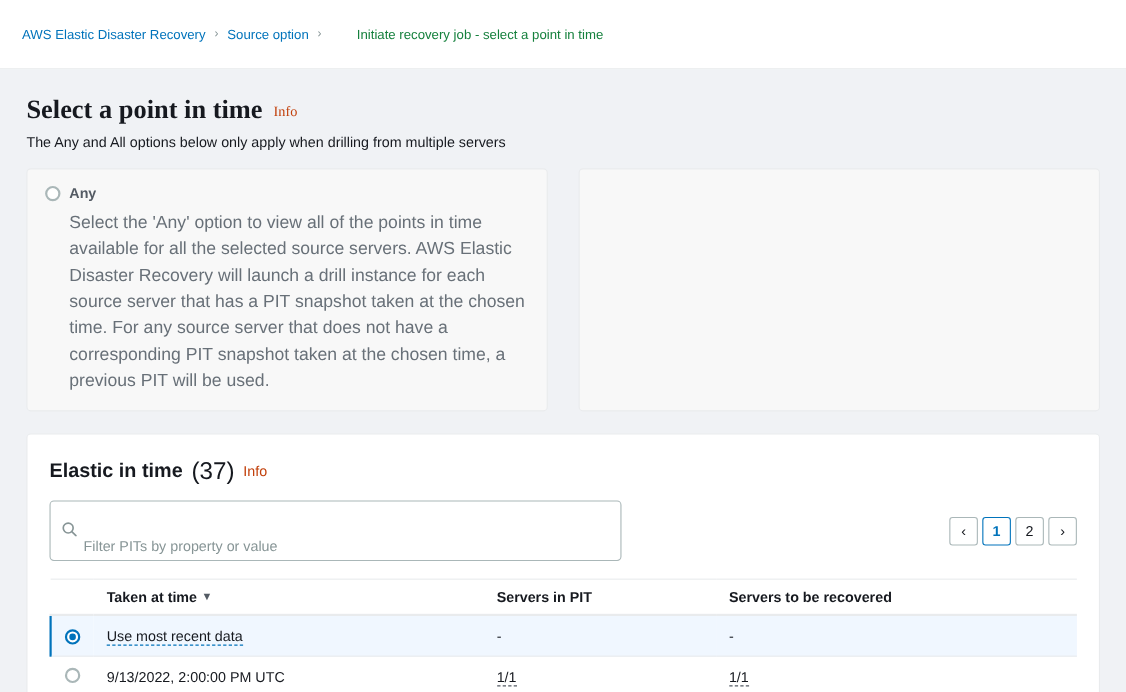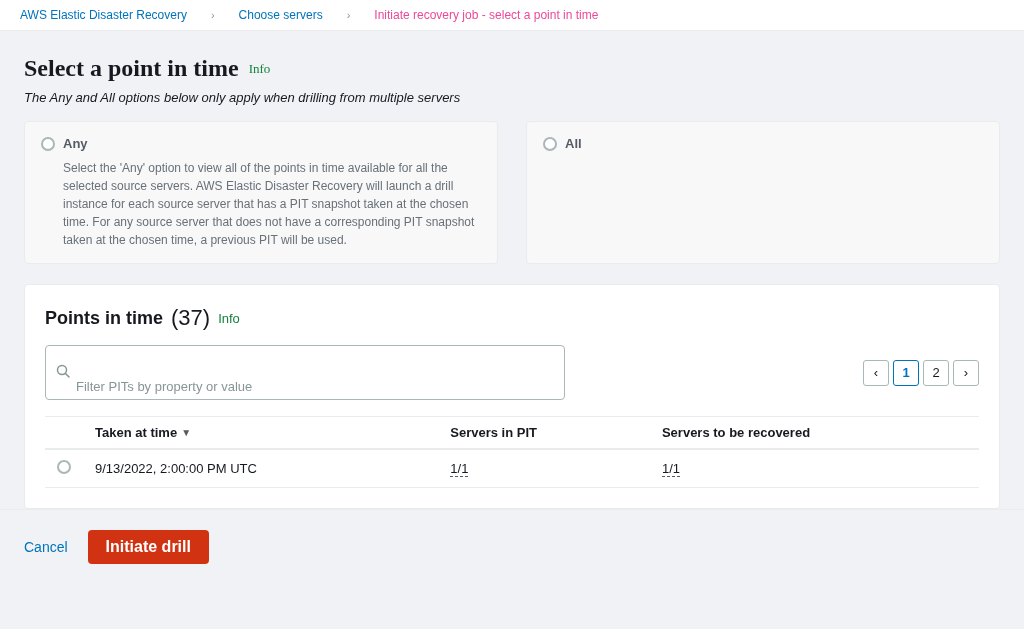--- a/index.html
+++ b/index.html
@@ -8,38 +8,39 @@
       font-size: 13px;
       color: #16191f;
       background: #f0f2f5;
       min-height: 629px;
     }
 
     
     .breadcrumb {
       display: flex;
       align-items: center;
-      padding: 8px 20px;
+      padding: 24px 20px;
       background: #fff;
       border-bottom: 1px solid #e9ebed;
       font-size: 12px;
-      gap: 24px;
+      gap: 8px;
       color: #545b64;
     }
     .breadcrumb-link {
       color: #0073bb;
       cursor: pointer;
       text-decoration: none;
     }
     .breadcrumb-sep {
       color: #879596;
       font-size: 11px;
     }
     .breadcrumb-current {
-      color: #ec4899;
+      color: #15803d;
+      margin-left: 24px;
     }
 
     
     .main-content {
       padding: 24px 24px 0 24px;
       background: #f0f2f5;
     }
 
     
     .page-title-area {
@@ -48,37 +49,36 @@
       gap: 10px;
       margin-bottom: 8px;
       font-family: Liberation Serif, serif;
     }
     .page-title {
       font-size: 24px;
       font-weight: 700;
       color: #16191f;
     }
     .info-link {
-      color: #15803d;
+      color: #c2410c;
       font-size: 13px;
       cursor: pointer;
       text-decoration: none;
     }
 
     .description-bold {
       font-weight: 600;
       font-size: 13px;
       margin-bottom: 4px;
       color: #16191f;
     }
     .description-normal {
       font-size: 13px;
       color: #16191f;
       margin-bottom: 16px;
-      font-style: italic;
     }
 
     
     .option-cards {
       display: flex;
       gap: 28px;
       margin-bottom: 20px;
     }
     .option-card {
       flex: 1;
@@ -100,21 +100,21 @@
       border-radius: 50%;
       background: #fff;
       flex-shrink: 0;
     }
     .option-card-title {
       font-weight: 600;
       font-size: 13px;
       color: #545b64;
     }
     .option-card-desc {
-      font-size: 12px;
+      font-size: 16px;
       color: #687078;
       line-height: 1.5;
       padding-left: 22px;
     }
 
     
     .pit-panel {
       background: #fff;
       border: 1px solid #e9ebed;
       border-radius: 4px;
@@ -316,21 +316,21 @@
       border-radius: 4px;
       cursor: pointer;
     }
   </style>
 </head>
 <body>
 
 <div class="breadcrumb">
   <a class="breadcrumb-link">AWS Elastic Disaster Recovery</a>
   <span class="breadcrumb-sep">›</span>
-  <a class="breadcrumb-link">Choose servers</a>
+  <a class="breadcrumb-link">Source option</a>
   <span class="breadcrumb-sep">›</span>
   <span class="breadcrumb-current">Initiate recovery job - select a point in time</span>
 </div>
 
 <div class="main-content">
 
   <div class="page-title-area">
     <h1 class="page-title">Select a point in time</h1>
     <a class="info-link">Info</a>
   </div>
@@ -341,30 +341,26 @@
 
     <div class="option-card">
       <div class="option-card-header">
         <div class="radio-disabled"></div>
         <span class="option-card-title">Any</span>
       </div>
       <p class="option-card-desc">Select the 'Any' option to view all of the points in time available for all the selected source servers. AWS Elastic Disaster Recovery will launch a drill instance for each source server that has a PIT snapshot taken at the chosen time. For any source server that does not have a corresponding PIT snapshot taken at the chosen time, a previous PIT will be used.</p>
     </div>
 
     <div class="option-card">
-      <div class="option-card-header">
-        <div class="radio-disabled"></div>
-        <span class="option-card-title">All</span>
-      </div>
     </div>
   </div>
 
   <div class="pit-panel">
     <div class="pit-header">
-      <span class="pit-title">Points in time</span>
+      <span class="pit-title">Elastic in time</span>
       <span class="pit-count">(37)</span>
       <a class="info-link">Info</a>
     </div>
 
     <div class="search-pagination-row">
       <div class="search-wrapper">
         <span class="search-icon-svg">
           <svg width="14" height="14" viewBox="0 0 14 14" fill="none" xmlns="http://www.w3.org/2000/svg">
             <circle cx="6" cy="6" r="4.5" stroke="#879596" stroke-width="1.5"></circle>
             <line x1="9.5" y1="9.5" x2="13" y2="13" stroke="#879596" stroke-width="1.5" stroke-linecap="round"></line>
@@ -389,20 +385,26 @@
               <span>Taken at time</span>
               <span class="sort-icon">▼</span>
             </div>
           </th>
           <th>Servers in PIT</th>
           <th>Servers to be recovered</th>
         </tr>
       </thead>
       <tbody id="pit-table-body">
 
+      <tr class="selected-row">
+            <td class="radio-cell"><div class="radio-selected"></div></td>
+            <td><span class="underline-dotted">Use most recent data</span></td>
+            <td>-</td>
+            <td>-</td>
+          </tr>
           <tr>
             <td class="radio-cell"><div class="radio-unselected"></div></td>
             <td>9/13/2022, 2:00:00 PM UTC</td>
             <td><span class="fraction-value">1/1</span></td>
             <td><span class="fraction-value">1/1</span></td>
           </tr>
         </tbody>
     </table>
 
   </div>

